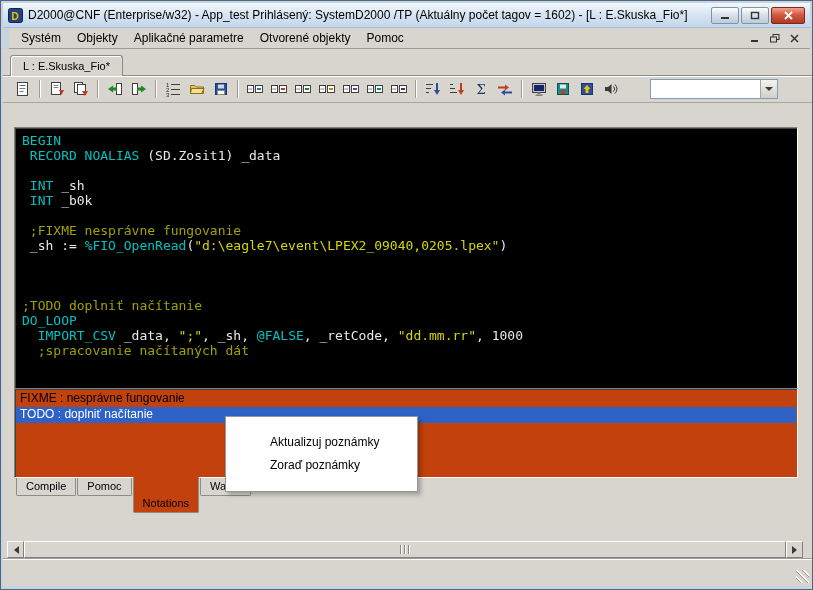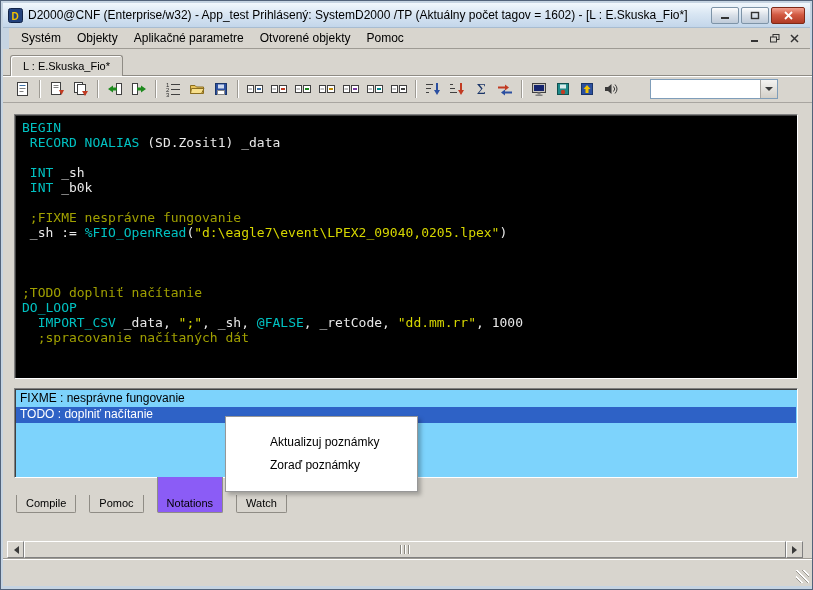--- a/index.html
+++ b/index.html
@@ -49,46 +49,46 @@
     padding:0; display:flex; align-items:center; justify-content:center; cursor:default; }
   .tb-sep { width:1px; height:18px; background:#9E9B94; box-shadow:1px 0 0 #FFFFFF; margin:0 4px; }
   .tb-combo { margin-left:auto; margin-right:26px; width:128px; height:20px;
     background:#FFFFFF; border:1px solid #7F9DB9; display:flex; align-items:stretch; }
   .combo-text { flex:1; font-size:11px; padding:3px 4px; }
   .combo-btn { width:17px; border-left:1px solid #A8A5A0;
     background:linear-gradient(#F4F3F1,#D2CFC8); display:flex; align-items:center; justify-content:center; }
   .combo-arrow { width:0; height:0; border:4px solid transparent; border-top:4px solid #3A3A3A; margin-top:4px; }
 
   
-  .editor { position:absolute; left:11px; top:65px; width:784px; height:265px;
+  .editor { position:absolute; left:11px; top:78px; width:784px; height:265px;
     background:var(--editor_bg,#000); color:var(--plain,#E8E8E8);
     border:1px solid; border-color:#808080 #FFFFFF #FFFFFF #808080;
     box-shadow:inset 1px 1px 0 #404040;
     font-family:"DejaVu Sans Mono", monospace; font-size:13px;
     padding:5px 4px 0 7px; overflow:hidden; cursor:text; }
   .code-line { height:15px; line-height:15px; white-space:pre; }
   .tok.k { color:var(--kw,#00C2C2); }
   .tok.p { color:var(--plain,#E8E8E8); }
   .tok.c { color:var(--com,#A0A000); }
   .tok.s { color:var(--str,#D6D600); }
 
   
   .notations { position:absolute; left:11px; top:339px; width:784px; height:90px;
-    background:#7dd3fc; border:1px solid; border-color:#808080 #FFFFFF #FFFFFF #808080;
+    background:#c2410c; border:1px solid; border-color:#808080 #FFFFFF #FFFFFF #808080;
     box-shadow:inset 1px 1px 0 #404040; padding:2px 1px; overflow:hidden; }
   .note-row { height:16px; line-height:15px; font-size:12px; padding:0 4px;
     white-space:nowrap; cursor:default; }
   .note-row.selected { background:var(--selection,#2E62C6); color:var(--selection_text,#FFF); }
 
   
-  .bottom-tabs { position:absolute; left:13px; top:429px; display:flex; align-items:flex-end;gap:12px; }
+  .bottom-tabs { position:absolute; left:13px; top:429px; display:flex; align-items:flex-start; }
   .btab { font-size:11px; padding:2px 9px 3px; background:#D8D5CE;
     border:1px solid #8F8C85; border-top:none; margin-right:1px;
     border-bottom-left-radius:2px; border-bottom-right-radius:2px; cursor:default; }
-  .btab.active { background:#8b5cf6; margin-top:-1px; padding-top:20px; position:relative; z-index:3; }
+  .btab.active { background:#c2410c; margin-top:-1px; padding-top:20px; position:relative; z-index:3; }
 
   
   .context-menu { position:absolute; left:222px; top:367px; width:193px;
     background:#FFFFFF; border:1px solid #979797; padding:14px;
     box-shadow:3px 3px 4px rgba(0,0,0,0.25); z-index:10; }
   .ctx-item { font-size:12px; color:#000; padding:4px 8px 5px 30px; cursor:default; }
 
   
   .hscroll { position:absolute; left:4px; top:492px; width:796px; height:17px;
     background:#ECEAE5; display:flex; }

